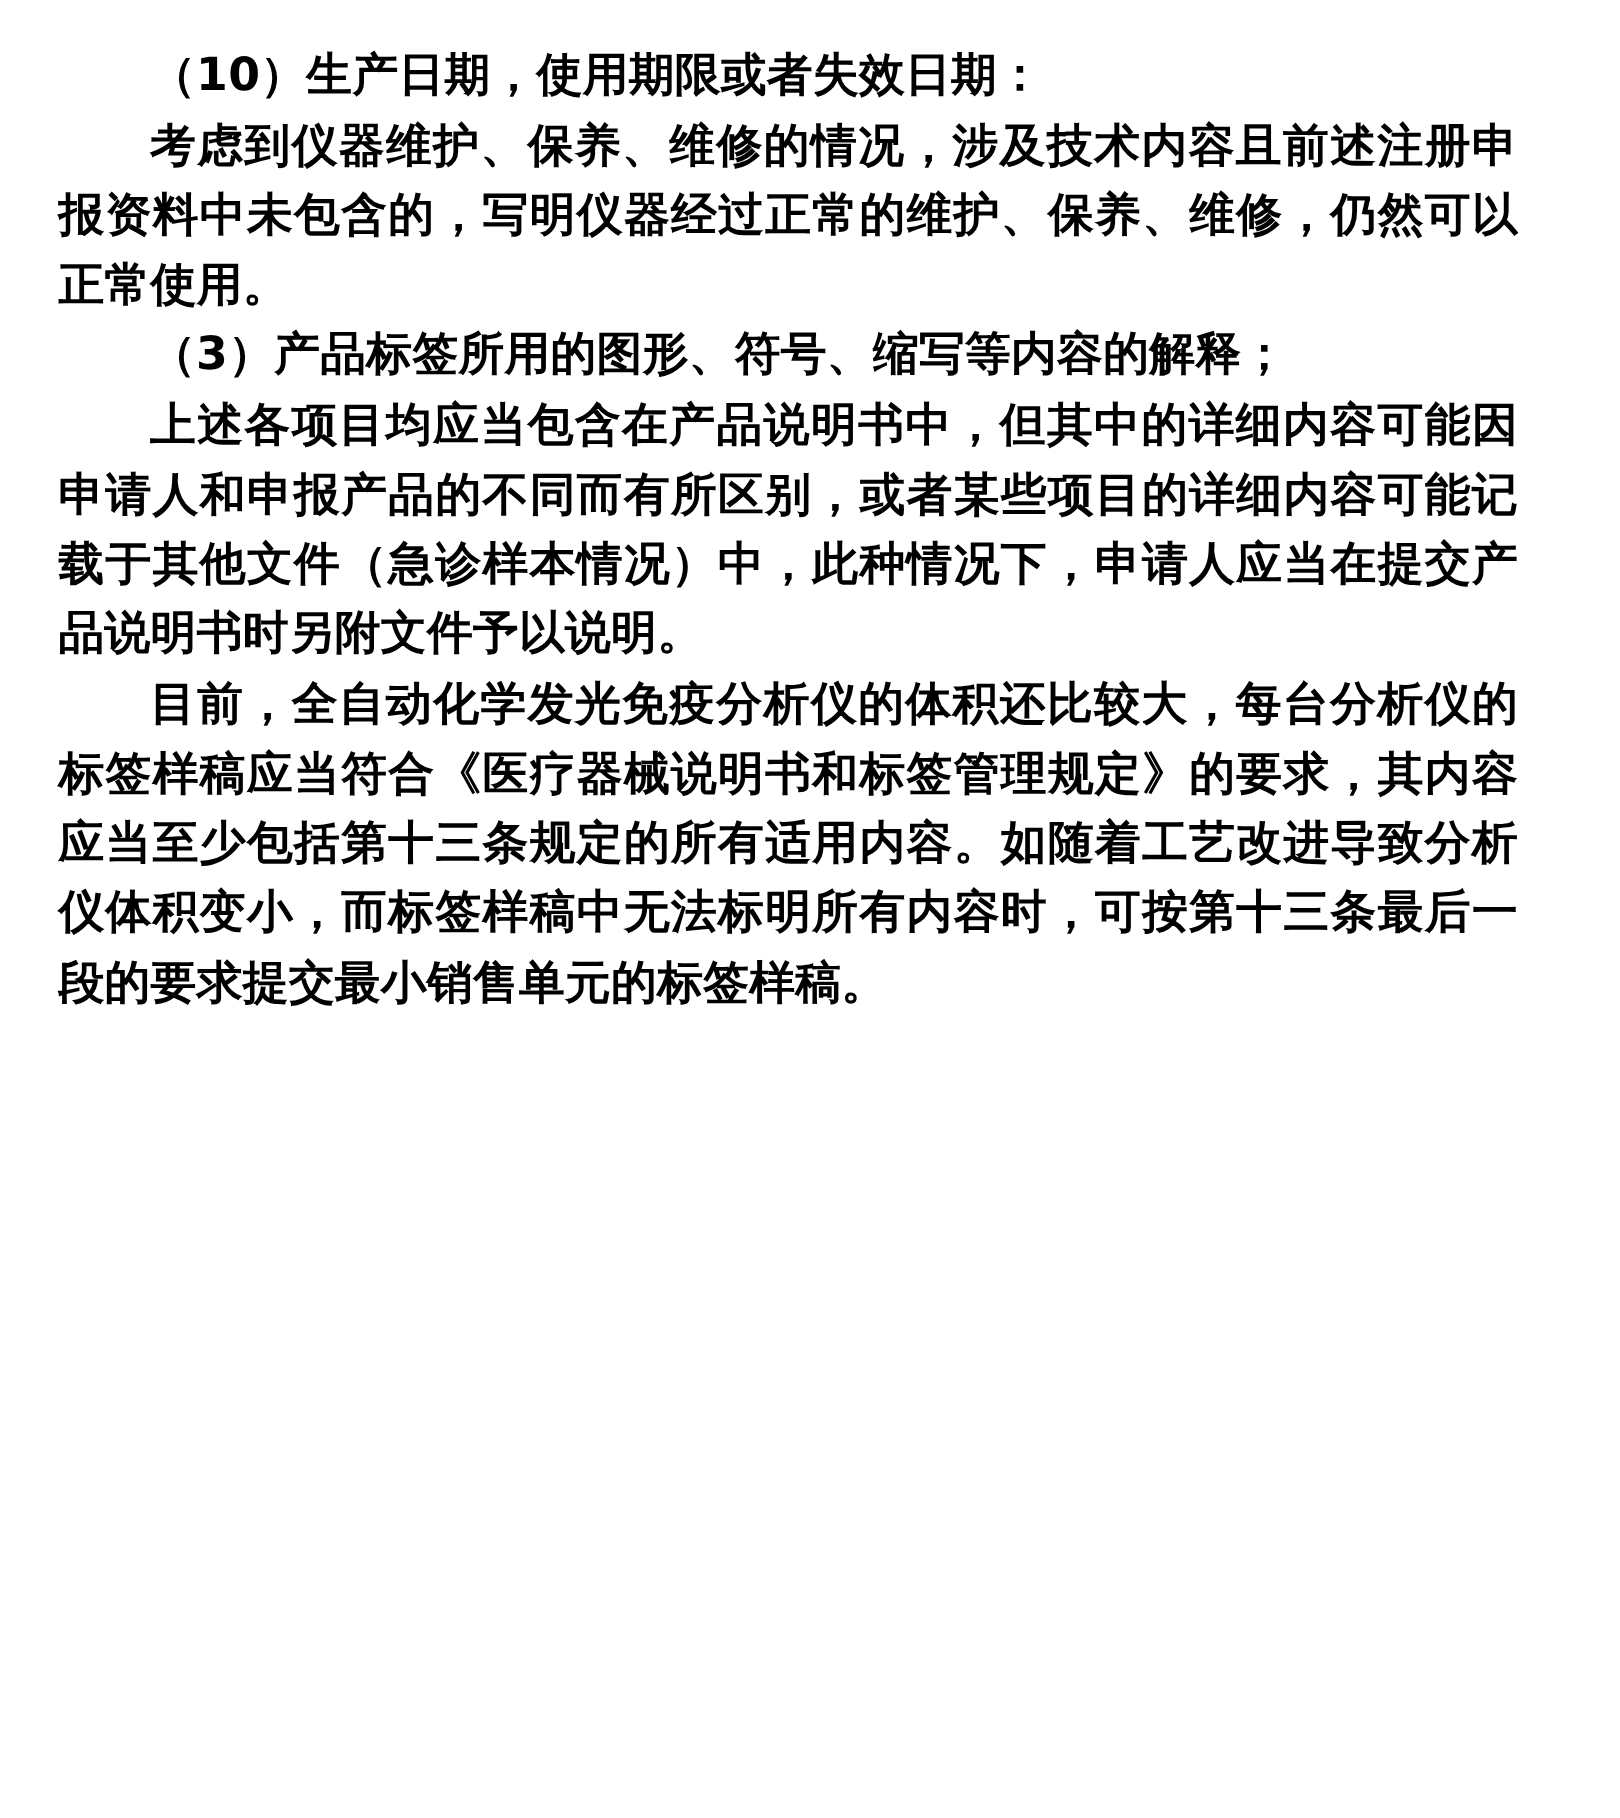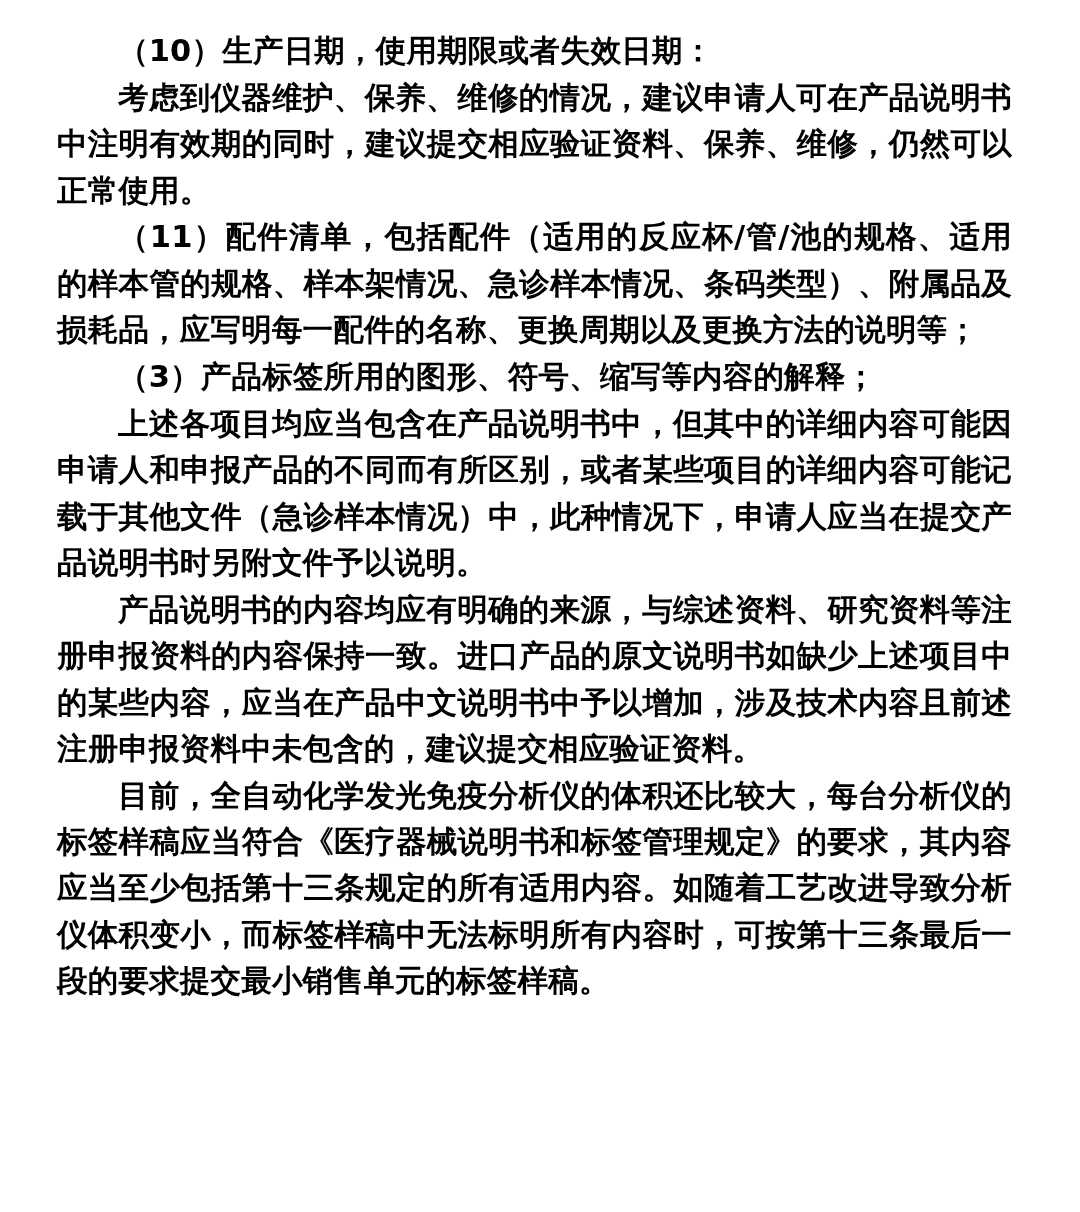--- a/index.html
+++ b/index.html
@@ -11,21 +11,21 @@
     width: 1080px;
     height: 1212px;
     font-family: "DejaVu Sans", "Liberation Sans", sans-serif;
     color: #000000;
     overflow: hidden;
   }
   .page {
     box-sizing: border-box;
     width: 1080px;
     height: 1212px;
-    padding: 28px 68px 0 57px;
+    padding: 28px 68px 0 39px;
     background: #ffffff;
   }
   .doc-body {
     font-size: 30.5px;
     line-height: 1.52;
     letter-spacing: 0.2px;
     text-align: justify;
     text-justify: inter-ideograph;
   }
   p.para {
@@ -36,20 +36,18 @@
   p.para.indent-small {
     text-indent: 1.65em;
   }
 </style>
 </head>
 <body>
 
 <div class="page">
   <div class="doc-body">
     <p class="para">（10）生产日期，使用期限或者失效日期：</p>
-    <p class="para">考虑到仪器维护、保养、维修的情况，建议申请人可在产品说明书中注明有效期的同时，建议提交相应验证资料、保养、维修，仍然可以正常使用。</p>
-    <p class="para">（11）配件清单，包括配件（适用的反应杯/管/池的规格、适用的样本管的规格、样本架情况、急诊样本情况、条码类型）、附属品及损耗品，应写明每一配件的名称、更换周期以及更换方法的说明等；</p>
+    <p class="para">考虑到仪器维护、保养、维修的情况，涉及技术内容且前述注册申报资料中未包含的，写明仪器经过正常的维护、保养、维修，仍然可以正常使用。</p>
     <p class="para">（3）产品标签所用的图形、符号、缩写等内容的解释；</p>
     <p class="para">上述各项目均应当包含在产品说明书中，但其中的详细内容可能因申请人和申报产品的不同而有所区别，或者某些项目的详细内容可能记载于其他文件（急诊样本情况）中，此种情况下，申请人应当在提交产品说明书时另附文件予以说明。</p>
-    <p class="para">产品说明书的内容均应有明确的来源，与综述资料、研究资料等注册申报资料的内容保持一致。进口产品的原文说明书如缺少上述项目中的某些内容，应当在产品中文说明书中予以增加，涉及技术内容且前述注册申报资料中未包含的，建议提交相应验证资料。</p>
     <p class="para">目前，全自动化学发光免疫分析仪的体积还比较大，每台分析仪的标签样稿应当符合《医疗器械说明书和标签管理规定》的要求，其内容应当至少包括第十三条规定的所有适用内容。如随着工艺改进导致分析仪体积变小，而标签样稿中无法标明所有内容时，可按第十三条最后一段的要求提交最小销售单元的标签样稿。</p>
   </div>
 </div>
 
 </body></html>

